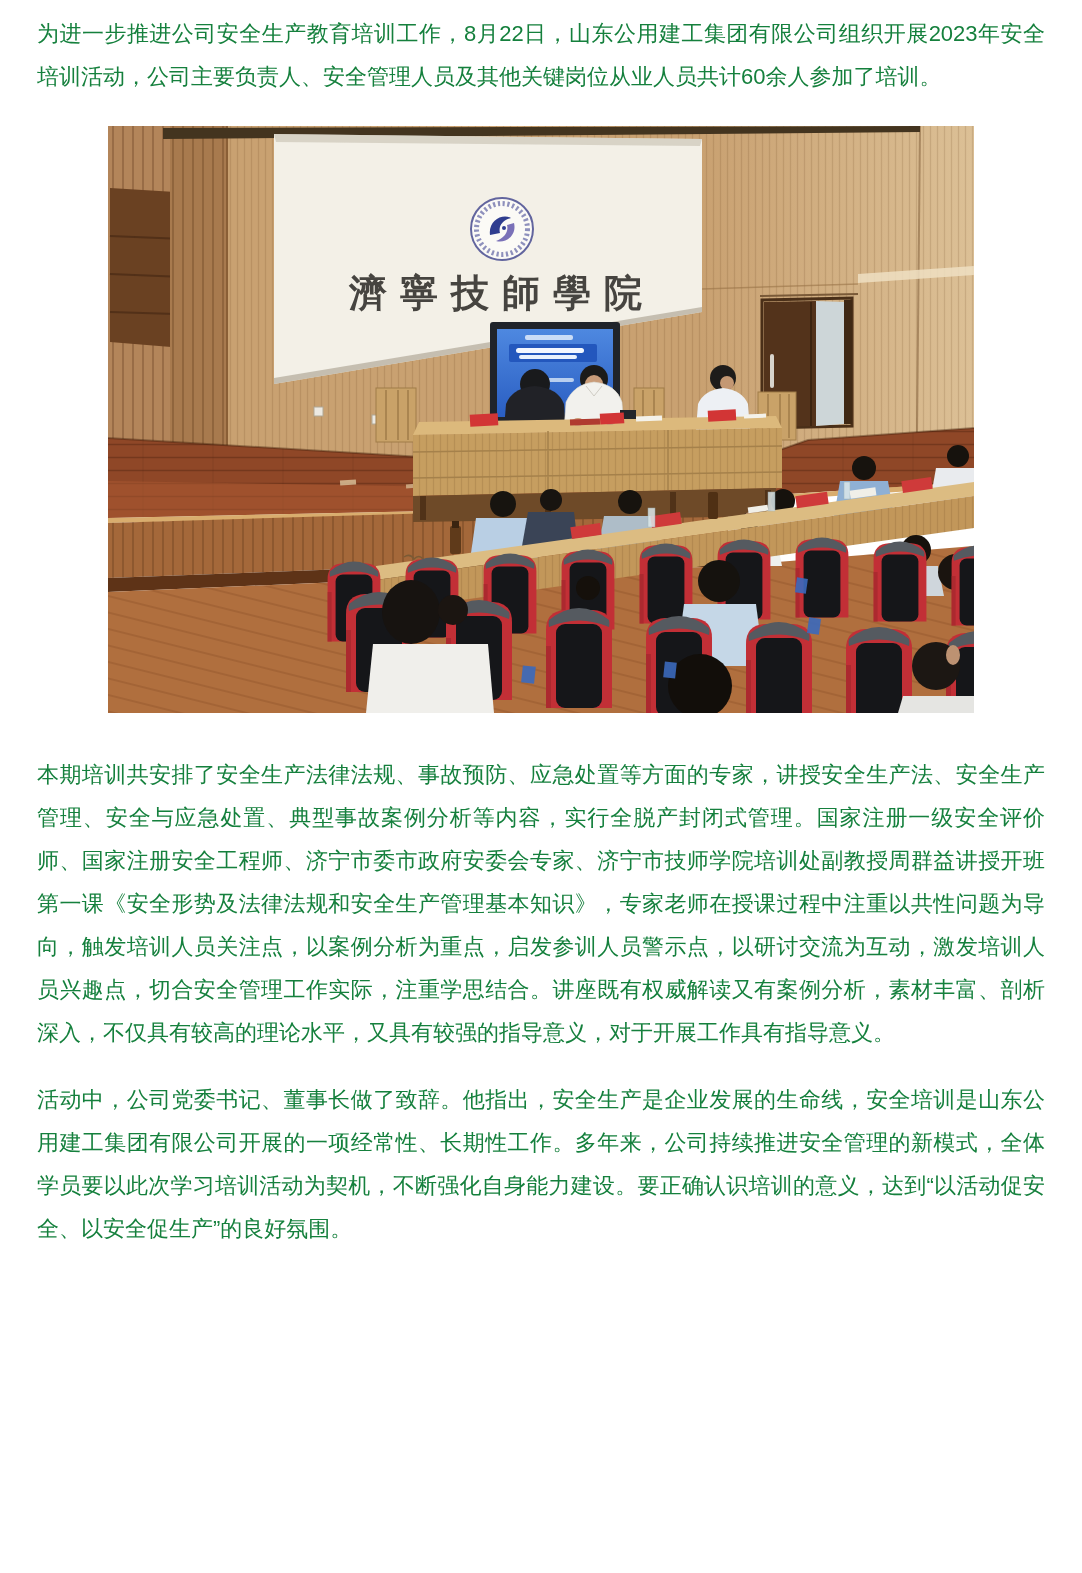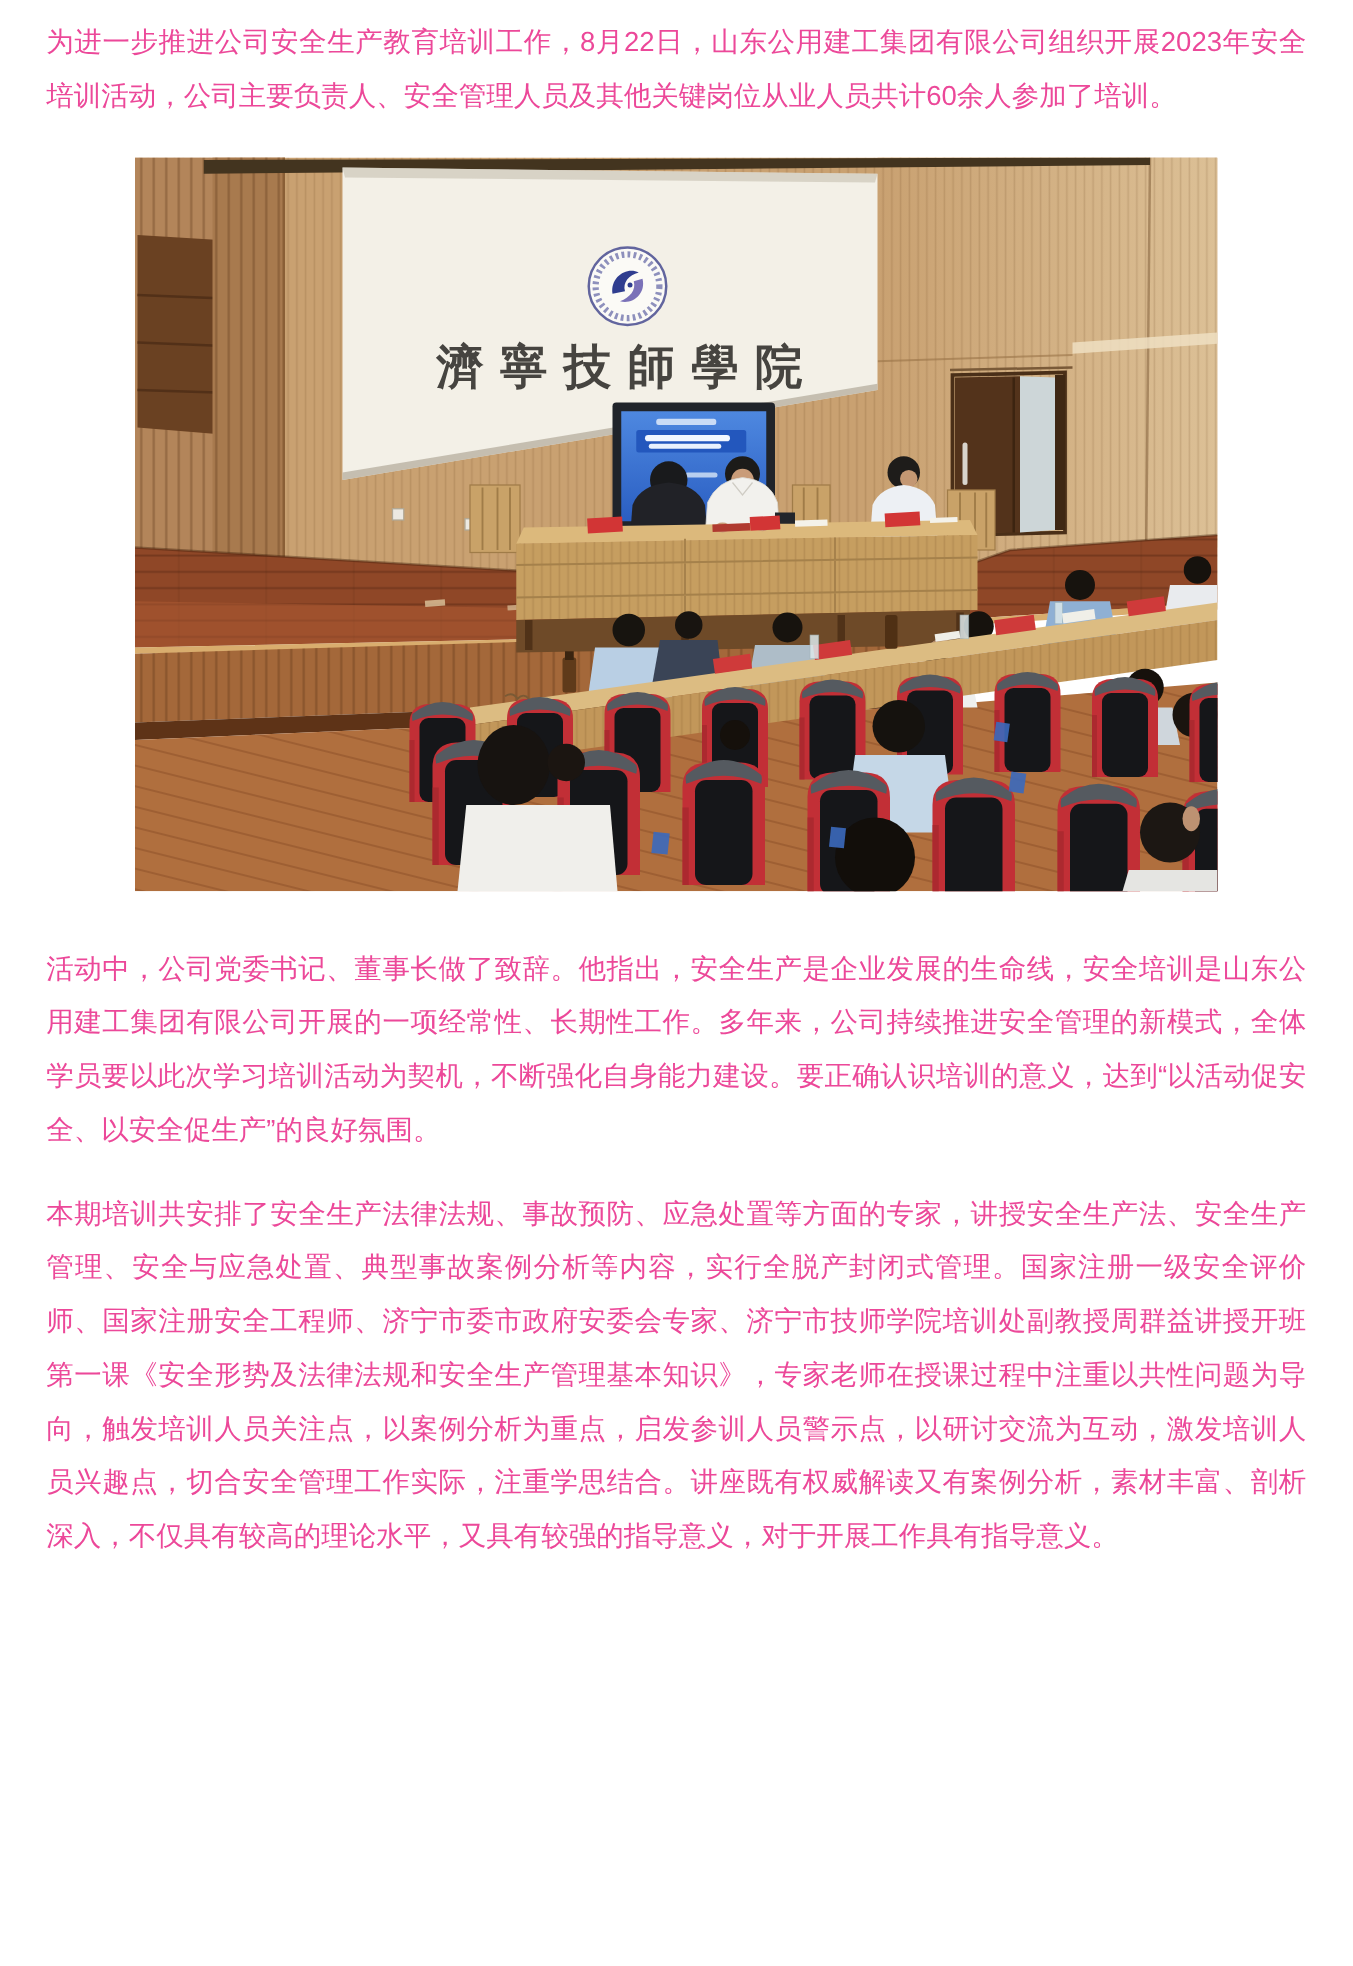--- a/index.html
+++ b/index.html
@@ -1,17 +1,17 @@
 <!DOCTYPE html>
 <html><head>
 <meta charset="utf-8">
 <style>
   html,body{margin:0;padding:0;background:#ffffff;}
   body{width:1082px;font-family:"Liberation Sans","DejaVu Sans",sans-serif;}
-  .article{padding:12px 37px 0;font-size:22px;line-height:43px;color:#ec4899;text-align:justify;}
+  .article{padding:12px 37px 0;font-size:22px;line-height:43px;color:#15803d;text-align:justify;}
   .article p{margin:0 0 24px;}
   figure.event-photo{width:866px;margin:28px auto 40px;padding:0;border-radius:20px;}
   figure.event-photo svg{display:block;}
 </style>
 </head>
 <body>
 
 <main class="article">
 
   <p>为进一步推进公司安全生产教育培训工作，8月22日，山东公用建工集团有限公司组织开展2023年安全培训活动，公司主要负责人、安全管理人员及其他关键岗位从业人员共计60余人参加了培训。</p>
@@ -274,16 +274,16 @@
 
       <g>
         <rect x="688" y="452" width="11" height="15" fill="#3b69bd" opacity="0.9" transform="rotate(8 693 459)"></rect>
         <rect x="700" y="492" width="12" height="16" fill="#3b69bd" opacity="0.9" transform="rotate(8 706 500)"></rect>
         <rect x="414" y="540" width="13" height="17" fill="#3b69bd" opacity="0.9" transform="rotate(6 420 548)"></rect>
         <rect x="556" y="536" width="12" height="16" fill="#3b69bd" opacity="0.9" transform="rotate(6 562 544)"></rect>
       </g>
     </svg>
   </figure>
 
+  <p>本期培训共安排了安全生产法律法规、事故预防、应急处置等方面的专家，讲授安全生产法、安全生产管理、安全与应急处置、典型事故案例分析等内容，实行全脱产封闭式管理。国家注册一级安全评价师、国家注册安全工程师、济宁市委市政府安委会专家、济宁市技师学院培训处副教授周群益讲授开班第一课《安全形势及法律法规和安全生产管理基本知识》，专家老师在授课过程中注重以共性问题为导向，触发培训人员关注点，以案例分析为重点，启发参训人员警示点，以研讨交流为互动，激发培训人员兴趣点，切合安全管理工作实际，注重学思结合。讲座既有权威解读又有案例分析，素材丰富、剖析深入，不仅具有较高的理论水平，又具有较强的指导意义，对于开展工作具有指导意义。</p>
   <p>活动中，公司党委书记、董事长做了致辞。他指出，安全生产是企业发展的生命线，安全培训是山东公用建工集团有限公司开展的一项经常性、长期性工作。多年来，公司持续推进安全管理的新模式，全体学员要以此次学习培训活动为契机，不断强化自身能力建设。要正确认识培训的意义，达到“以活动促安全、以安全促生产”的良好氛围。</p>
-  <p>本期培训共安排了安全生产法律法规、事故预防、应急处置等方面的专家，讲授安全生产法、安全生产管理、安全与应急处置、典型事故案例分析等内容，实行全脱产封闭式管理。国家注册一级安全评价师、国家注册安全工程师、济宁市委市政府安委会专家、济宁市技师学院培训处副教授周群益讲授开班第一课《安全形势及法律法规和安全生产管理基本知识》，专家老师在授课过程中注重以共性问题为导向，触发培训人员关注点，以案例分析为重点，启发参训人员警示点，以研讨交流为互动，激发培训人员兴趣点，切合安全管理工作实际，注重学思结合。讲座既有权威解读又有案例分析，素材丰富、剖析深入，不仅具有较高的理论水平，又具有较强的指导意义，对于开展工作具有指导意义。</p>
 
 </main>
 
 </body></html>

